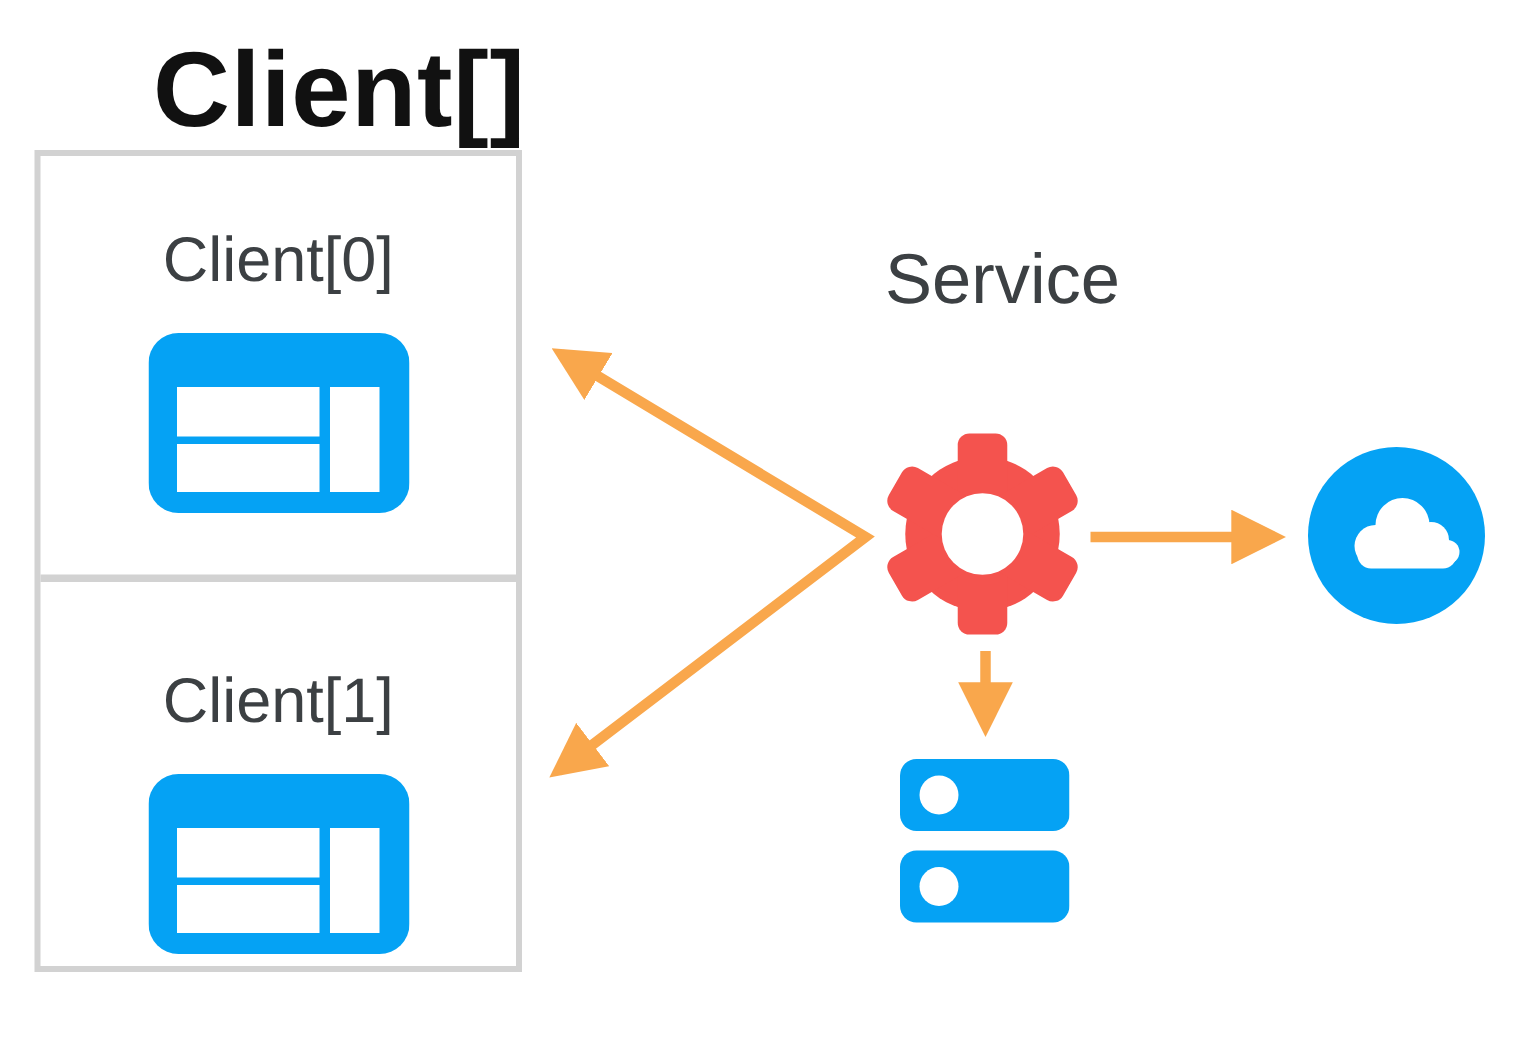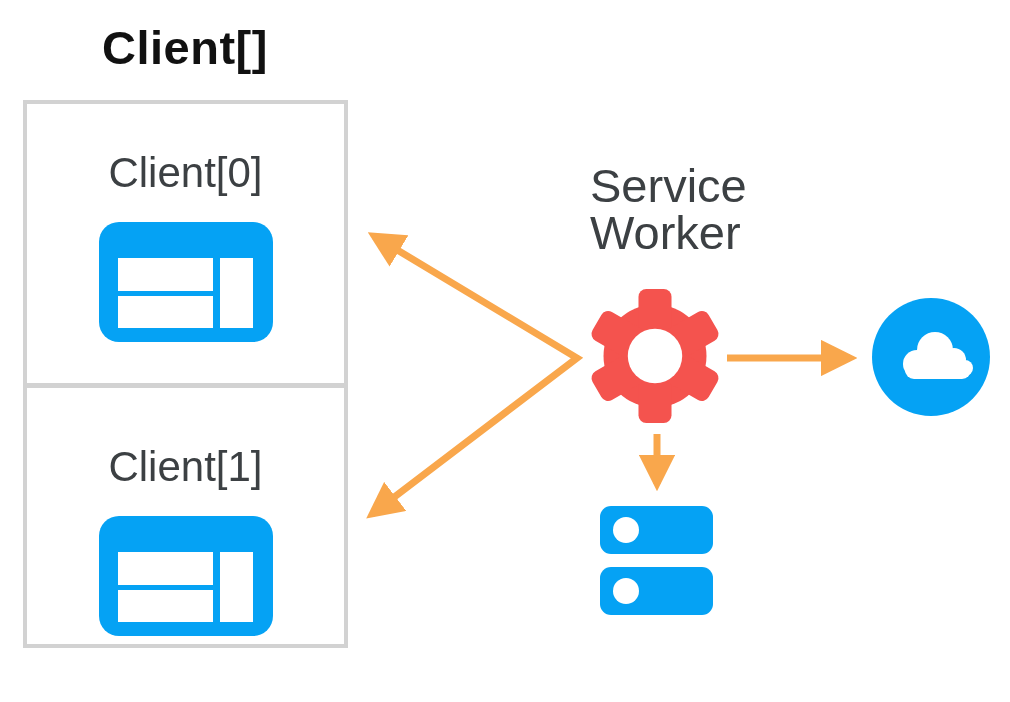--- a/index.html
+++ b/index.html
@@ -12,21 +12,21 @@
     position: relative;
     width: 1010px;
     height: 702px;
     background: #ffffff;
     overflow: hidden;
   }
   .diagram-title {
     position: absolute;
     left: 102px;
     top: 20px;
-    font-size: 47px;
+    font-size: 71px;
     font-weight: 600;
     color: #111111;
     letter-spacing: 0.5px;
   }
   .clients-box {
     position: absolute;
     left: 23px;
     top: 100px;
     width: 325px;
     height: 548px;
@@ -102,21 +102,20 @@
           <rect x="19" y="74" width="95" height="32" fill="#ffffff"></rect>
           <rect x="121" y="36" width="33" height="70" fill="#ffffff"></rect>
         </svg>
       </span>
     </div>
 
   </div>
 
   <div class="sw-label">
     <span>Service</span>
-    <span>Worker</span>
   </div>
 
   <span class="abs" style="left:587px; top:288px;">
     <svg width="136" height="136" viewBox="0 0 140 140">
       <g fill="#f4534e">
         <circle cx="70" cy="70" r="53"></circle>
         <rect x="53" y="1" width="34" height="138" rx="8"></rect>
         <rect x="53" y="1" width="34" height="138" rx="8" transform="rotate(60 70 70)"></rect>
         <rect x="53" y="1" width="34" height="138" rx="8" transform="rotate(120 70 70)"></rect>
       </g>

